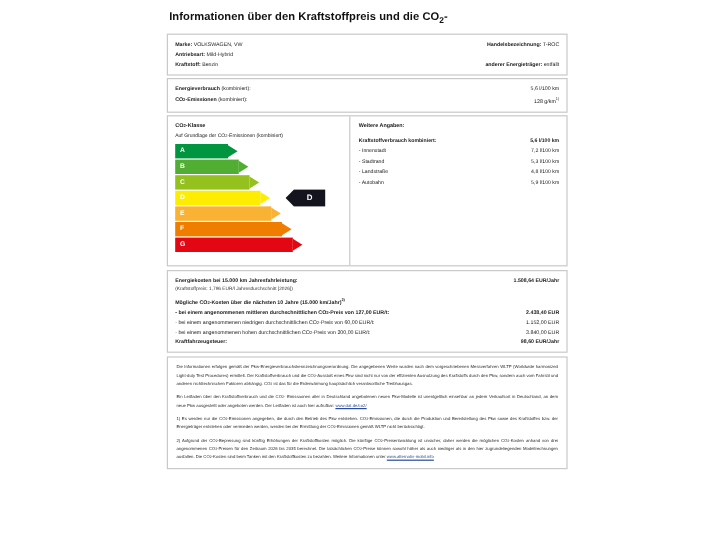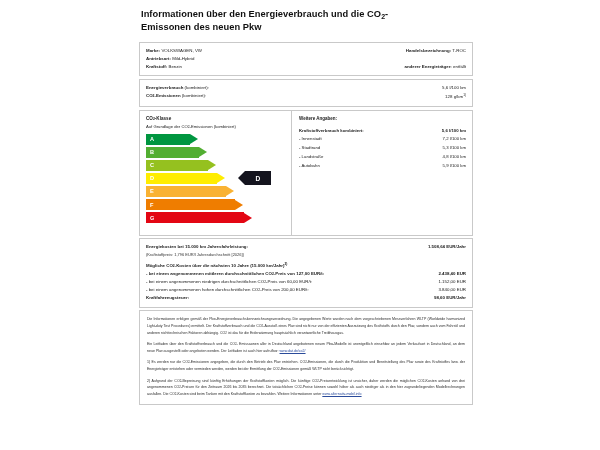--- a/index.html
+++ b/index.html
@@ -226,22 +226,21 @@
     text-decoration: underline;
   }
 </style>
 </head>
 <body>
 
 <div class="page">
   <div class="doc">
 
     <div class="doc-title">
-      <span>Informationen über den Energieverbrauch und die CO</span><sub>2</sub><span>-</span><br>
-      <span>Emissonen des neuen Pkw</span>
+      <span>Informationen über den Kraftstoffpreis und die CO</span><sub>2</sub><span>-</span><br>
     </div>
 
     <div class="box ident">
       <div class="ident-col left">
         <div>
           <span class="lbl">Marke:</span>
           <span class="val">VOLKSWAGEN, VW</span>
         </div>
         <div>
           <span class="lbl">Antriebsart:</span>

